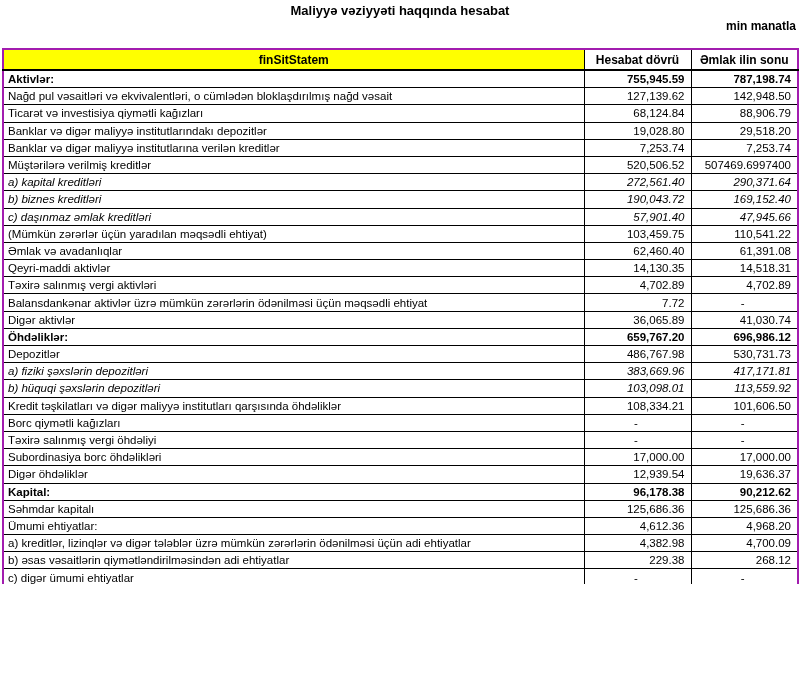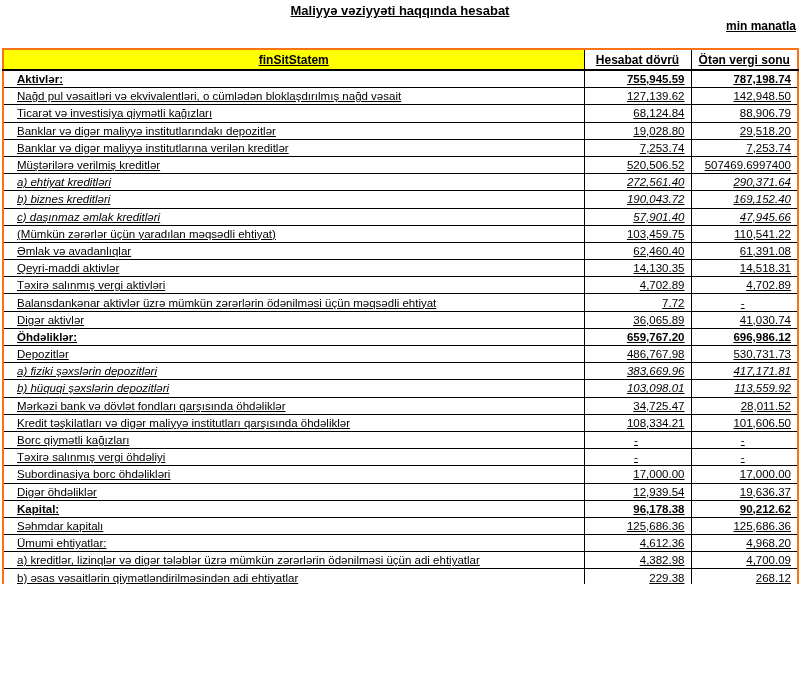--- a/index.html
+++ b/index.html
@@ -1,29 +1,29 @@
 <!DOCTYPE html>
 <html><head>
 <meta charset="utf-8">
 <style>
   html,body{margin:0;padding:0;background:#ffffff;color:#000;
     font-family:"Liberation Sans","DejaVu Sans",sans-serif;}
-  .page{width:800px;height:584px;position:relative;overflow:hidden;background:#fff;text-decoration:underline;}
+  .page{width:800px;height:584px;position:relative;overflow:hidden;background:#fff;}
   .title{font-size:13px;font-weight:bold;text-align:center;padding-top:3px;letter-spacing:0;}
   .unit-note{font-size:12px;font-weight:bold;text-align:right;padding:1px 4px 15px 0;}
   table{border-collapse:collapse;table-layout:fixed;width:795px;margin-left:2px;
-    border:2px solid #f97316;}
+    border:2px solid #a21caf;}
   col.c-label{width:581px;}
   col.c-v1{width:107px;}
   col.c-v2{width:107px;}
   th{border:1px solid #000;border-bottom:2px solid #000;font-size:12px;font-weight:bold;
     text-align:center;height:19px;padding:0 2px;overflow:hidden;white-space:nowrap;}
   td{border:1px solid #000;font-size:11.5px;height:16.2px;line-height:16px;
     padding:0 3px;overflow:hidden;white-space:nowrap;}
-  td.lbl{text-align:left;padding-left:13px;}
+  td.lbl{text-align:left;padding-left:4px;}
   td.num{text-align:right;padding-right:6px;}
   td.dash{text-align:center;padding-right:6px;}
   td.neg .minus{float:left;padding-left:1px;}
   tr.bold td{font-weight:bold;}
   tr.italic td{font-style:italic;}
 </style>
 </head>
 <body>
 
 <div class="page">
@@ -33,21 +33,21 @@
   <table>
     <colgroup>
       <col class="c-label">
         <col class="c-v1">
         <col class="c-v2">
     </colgroup>
     <thead>
       <tr>
         <th class="item-col" style="background: rgb(255, 255, 0);">finSitStatem</th>
         <th>Hesabat dövrü</th>
-        <th>Ötən vergi sonu</th>
+        <th>Əmlak ilin sonu</th>
       </tr>
     </thead>
     <tbody>
         <tr class="bold">
           <td class="lbl">Aktivlər:</td>
           <td class="num">755,945.59</td>
           <td class="num">787,198.74</td>
         </tr>
         <tr>
           <td class="lbl">Nağd pul vəsaitləri və  ekvivalentləri, o cümlədən bloklaşdırılmış nağd vəsait</td>
@@ -68,21 +68,21 @@
           <td class="lbl">Banklar və digər maliyyə institutlarına verilən kreditlər</td>
           <td class="num">7,253.74</td>
           <td class="num">7,253.74</td>
         </tr>
         <tr>
           <td class="lbl">Müştərilərə verilmiş kreditlər</td>
           <td class="num">520,506.52</td>
           <td class="num">507469.6997400</td>
         </tr>
         <tr class="italic">
-          <td class="lbl">a) ehtiyat kreditləri</td>
+          <td class="lbl">a) kapital kreditləri</td>
           <td class="num">272,561.40</td>
           <td class="num">290,371.64</td>
         </tr>
         <tr class="italic">
           <td class="lbl">b) biznes kreditləri</td>
           <td class="num">190,043.72</td>
           <td class="num">169,152.40</td>
         </tr>
         <tr class="italic">
           <td class="lbl">c) daşınmaz əmlak kreditləri</td>
@@ -131,25 +131,20 @@
         </tr>
         <tr class="italic">
           <td class="lbl">a) fiziki şəxslərin depozitləri</td>
           <td class="num">383,669.96</td>
           <td class="num">417,171.81</td>
         </tr>
         <tr class="italic">
           <td class="lbl">b) hüquqi şəxslərin depozitləri</td>
           <td class="num">103,098.01</td>
           <td class="num">113,559.92</td>
-        </tr>
-        <tr>
-          <td class="lbl">Mərkəzi bank və dövlət fondları qarşısında öhdəliklər</td>
-          <td class="num">34,725.47</td>
-          <td class="num">28,011.52</td>
         </tr>
         <tr>
           <td class="lbl">Kredit təşkilatları və digər maliyyə institutları qarşısında öhdəliklər</td>
           <td class="num">108,334.21</td>
           <td class="num">101,606.50</td>
         </tr>
         <tr>
           <td class="lbl">Borc qiymətli kağızları</td>
           <td class="num dash">-</td>
           <td class="num dash">-</td>

